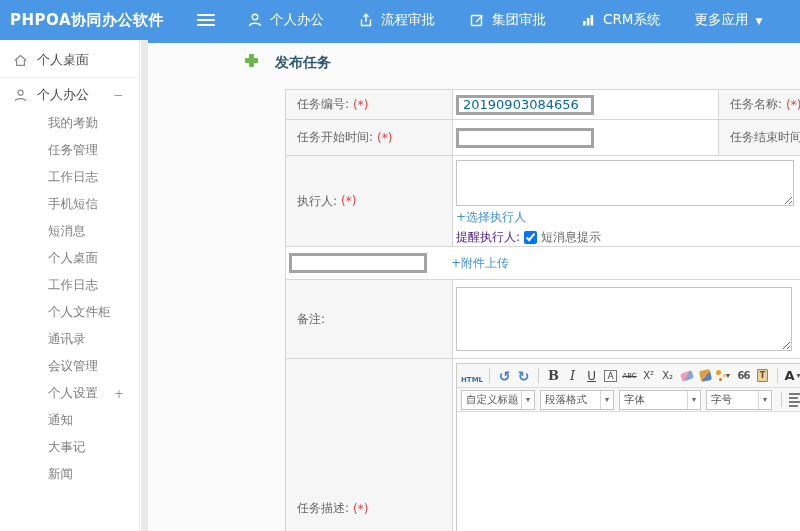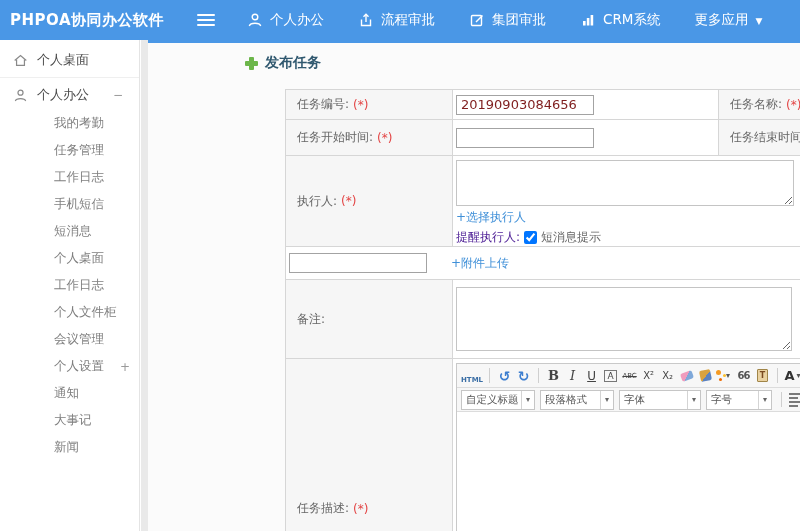--- a/index.html
+++ b/index.html
@@ -15,54 +15,54 @@
   #topnav { display:flex; align-items:center; margin-left:32px; gap:34px; }
   .nav-item { display:flex; align-items:center; gap:7px; font-size:13.5px; cursor:pointer; white-space:nowrap; }
   .nav-item svg { display:block; }
   .caret { font-size:9px; position:relative; top:1px; }
 
   
   #sidebar { position:absolute; top:40px; left:0; width:140px; bottom:0; background:#fff;
     border-right:1px solid #e4e4e4; padding-top:5px; }
   .side-item { display:flex; align-items:center; position:relative; cursor:pointer; }
   .side-item.lvl0 { height:30px; padding-left:13px; font-size:13px; color:#4a4a4a; }
-  .side-item.lvl1 { height:27px; padding-left:38px; font-size:12.5px; color:#7f7f7f;margin-left:16px; }
+  .side-item.lvl1 { height:27px; padding-left:48px; font-size:12.5px; color:#7f7f7f; }
   .side-item.lvl0 .side-ico { width:16px; margin-right:8px; display:flex; }
   .side-toggle { color:#9a9a9a; font-size:12px; }
   .side-item.lvl0 .side-toggle { position:absolute; right:16px; }
   .side-item.lvl1 .side-toggle { margin-left:16px; }
   .side-divider { height:1px; background:#efefef; margin:2px 0; }
 
   
   #gutter { position:absolute; top:40px; left:141px; width:7px; bottom:0; background:#e9e9e9; }
   #content { position:absolute; top:40px; left:148px; width:652px; bottom:0;
     background:#fbfbfb; border-top:3px solid #4a97e6; }
-  #page-title-row { display:flex; align-items:center; margin:11px 0 0 97px; gap:7px; }
+  #page-title-row { display:flex; margin:11px 0 0 97px; gap:17px; }
   #plus-icon { position:relative; width:13px; height:13px; }
   #plus-icon::before { content:""; position:absolute; left:0; top:4px; width:13px; height:5px;
     background:#6cb64a; border-radius:1px; }
   #plus-icon::after  { content:""; position:absolute; left:4px; top:0; width:5px; height:13px;
     background:#6cb64a; border-radius:1px; }
   #page-title { font-size:14px; font-weight:bold; color:#30586f; }
 
   
   #form-table { margin:17px 0 0 137px; width:980px; border-top:1px solid #d6d6d6;
     border-left:1px solid #d6d6d6; font-size:12px; color:#666; }
   .frow { display:flex; }
   .cell { border-right:1px solid #d6d6d6; border-bottom:1px solid #d6d6d6; }
   .lbl  { width:167px; background:#f6f6f6; display:flex; align-items:center; padding-left:11px; }
   .lbl2 { width:170px; background:#f6f6f6; display:flex; align-items:center; padding-left:11px; }
   .fld  { width:266px; background:#fff; display:flex; align-items:center; padding-left:3px; }
   .wide { width:810px; background:#fff; padding:4px 0 4px 3px; }
   .req { color:#e34545; margin-left:4px; }
   .r1 { height:30px; } .r2 { height:36px; } .r3 { height:91px; }
   .r4 { height:33px; } .r5 { height:79px; } .r6 { height:300px; }
 
-  input[type=text] { height:20px; border:1px solid #a3a3a3; background:#fff;
-    font-size:13px; color:#7f1d1d; padding:0 4px; font-family:inherit; }
+  input[type=text] { height:20px; border:3px solid #a3a3a3; background:#fff;
+    font-size:13px; color:#0369a1; padding:0 4px; font-family:inherit; }
   .w138 { width:138px; }
   textarea { border:1px solid #c4c4c4; background:#fff; resize:both; font-family:inherit; }
   .link { color:#4090d8; text-decoration:none; font-size:12px; cursor:pointer; }
   .remind-line { display:flex; align-items:center; margin-top:3px; gap:4px; }
   .remind-lbl { font-weight:normal; color:#4c1d95; }
   .chk { width:13px; height:13px; }
   .inline-gap { margin-left:24px; }
 
   
   #editor { width:520px; border:1px solid #c9c9c9; background:#fff; }
@@ -230,20 +230,25 @@
 
   </div>
 
 
   <div class="side-item lvl1">
 
     <span class="side-label">个人文件柜</span>
 
   </div>
 
+  <div class="side-item lvl1">
+
+    <span class="side-label">通讯录</span>
+
+  </div>
 
   <div class="side-item lvl1">
 
     <span class="side-label">会议管理</span>
 
   </div>
 
 
   <div class="side-item lvl1">
 

